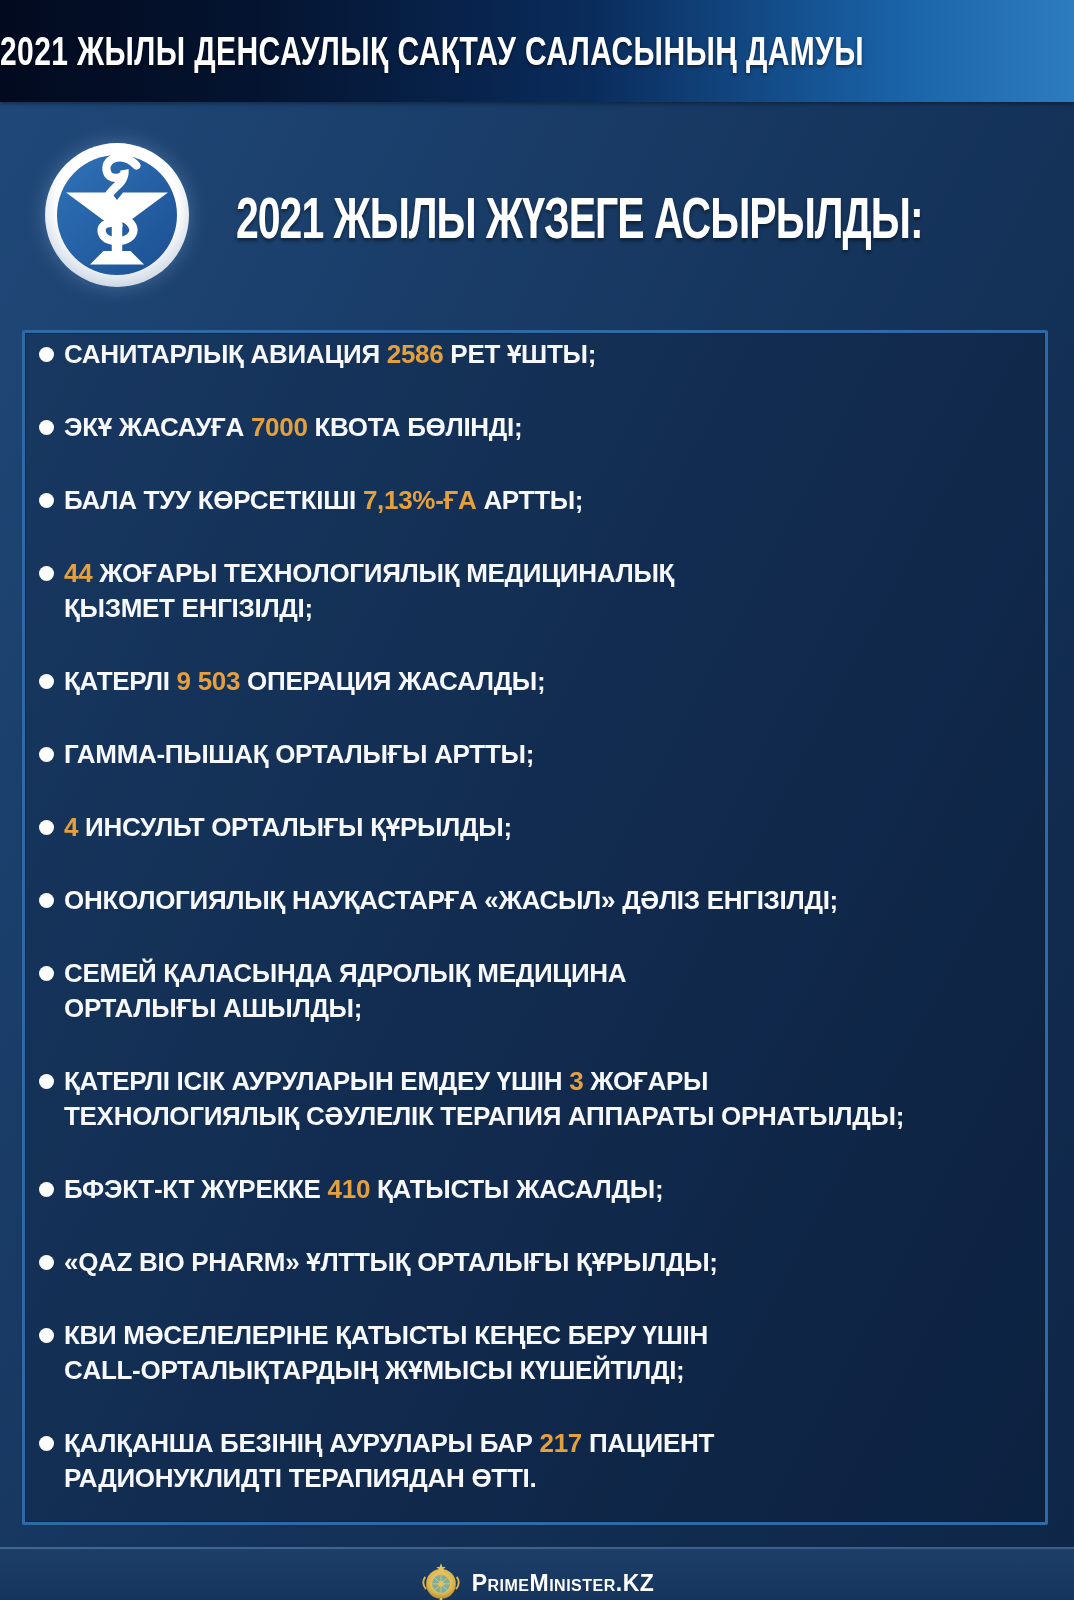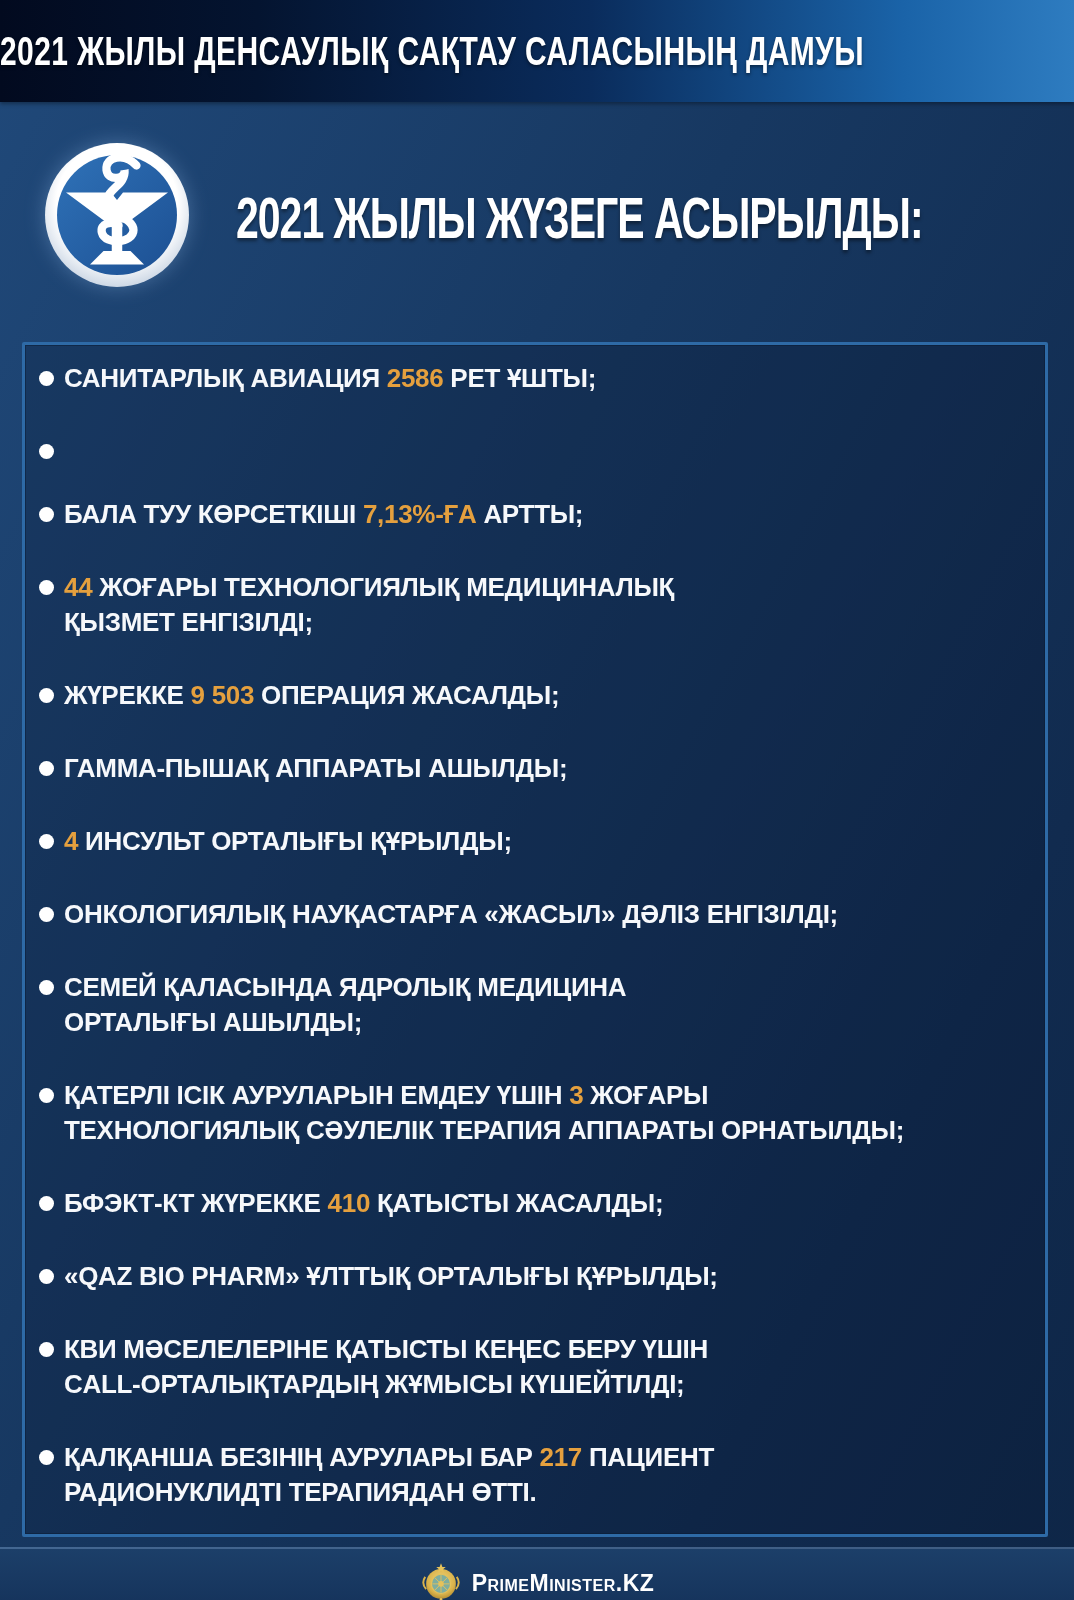--- a/index.html
+++ b/index.html
@@ -24,24 +24,24 @@
   .med-logo{position:absolute;left:42px;top:140px;width:150px;height:150px;
     filter:drop-shadow(0 0 10px rgba(150,190,235,.35));}
   .hero-heading{
     position:absolute;left:236px;top:196px;margin:0;color:#ffffff;
     font-size:41px;font-weight:bold;letter-spacing:-1px;white-space:nowrap;
     transform:scaleY(1.40);transform-origin:left center;
     text-shadow:0 2px 3px rgba(0,0,0,.4);
   }
   
   .panel{
-    position:absolute;left:22px;top:342px;width:1026px;height:1195px;
+    position:absolute;left:22px;top:330px;width:1026px;height:1195px;
     box-sizing:border-box;border:3px solid #2e6aa6;border-radius:2px;
     background:rgba(7,20,44,.25);
-    padding:16px 18px 8px 14px;
+    padding:4px 18px 8px 14px;
     box-shadow:inset 0 0 0 1px rgba(10,25,50,.5);
   }
   .panel ul{list-style:none;margin:0;padding:0;}
   .panel li{
     display:flex;align-items:flex-start;margin:0 0 38px 0;
     color:#f6f8fb;font-weight:bold;font-size:26px;line-height:35px;letter-spacing:-.3px;
   }
   .panel li:last-child{margin-bottom:8px;}
   .bullet{flex:0 0 15px;width:15px;height:15px;border-radius:50%;background:#ffffff;margin:10px 10px 0 0;}
   .t{white-space:pre-line;}
@@ -92,37 +92,38 @@
   <h2 class="hero-heading">2021 ЖЫЛЫ ЖҮЗЕГЕ АСЫРЫЛДЫ:</h2>
 
   <section class="panel">
     <ul>
         <li>
           <span class="bullet"></span>
           <span class="t"><span>САНИТАРЛЫҚ АВИАЦИЯ </span><span class="hl">2586</span><span> РЕТ ҰШТЫ;</span></span>
         </li>
         <li>
           <span class="bullet"></span>
+          <span class="t"><span>ЭКҰ ЖАСАУҒА </span><span class="hl">7000</span><span> КВОТА БӨЛІНДІ;</span></span>
         </li>
         <li>
           <span class="bullet"></span>
           <span class="t"><span>БАЛА ТУУ КӨРСЕТКІШІ </span><span class="hl">7,13%-ҒА</span><span> АРТТЫ;</span></span>
         </li>
         <li>
           <span class="bullet"></span>
           <span class="t"><span class="hl">44</span><span> ЖОҒАРЫ ТЕХНОЛОГИЯЛЫҚ МЕДИЦИНАЛЫҚ
 ҚЫЗМЕТ ЕНГІЗІЛДІ;</span></span>
         </li>
         <li>
           <span class="bullet"></span>
-          <span class="t"><span>ЖҮРЕККЕ </span><span class="hl">9 503</span><span> ОПЕРАЦИЯ ЖАСАЛДЫ;</span></span>
+          <span class="t"><span>ҚАТЕРЛІ </span><span class="hl">9 503</span><span> ОПЕРАЦИЯ ЖАСАЛДЫ;</span></span>
         </li>
         <li>
           <span class="bullet"></span>
-          <span class="t"><span>ГАММА-ПЫШАҚ АППАРАТЫ АШЫЛДЫ;</span></span>
+          <span class="t"><span>ГАММА-ПЫШАҚ ОРТАЛЫҒЫ АРТТЫ;</span></span>
         </li>
         <li>
           <span class="bullet"></span>
           <span class="t"><span class="hl">4</span><span> ИНСУЛЬТ ОРТАЛЫҒЫ ҚҰРЫЛДЫ;</span></span>
         </li>
         <li>
           <span class="bullet"></span>
           <span class="t"><span>ОНКОЛОГИЯЛЫҚ НАУҚАСТАРҒА «ЖАСЫЛ» ДӘЛІЗ ЕНГІЗІЛДІ;</span></span>
         </li>
         <li>

